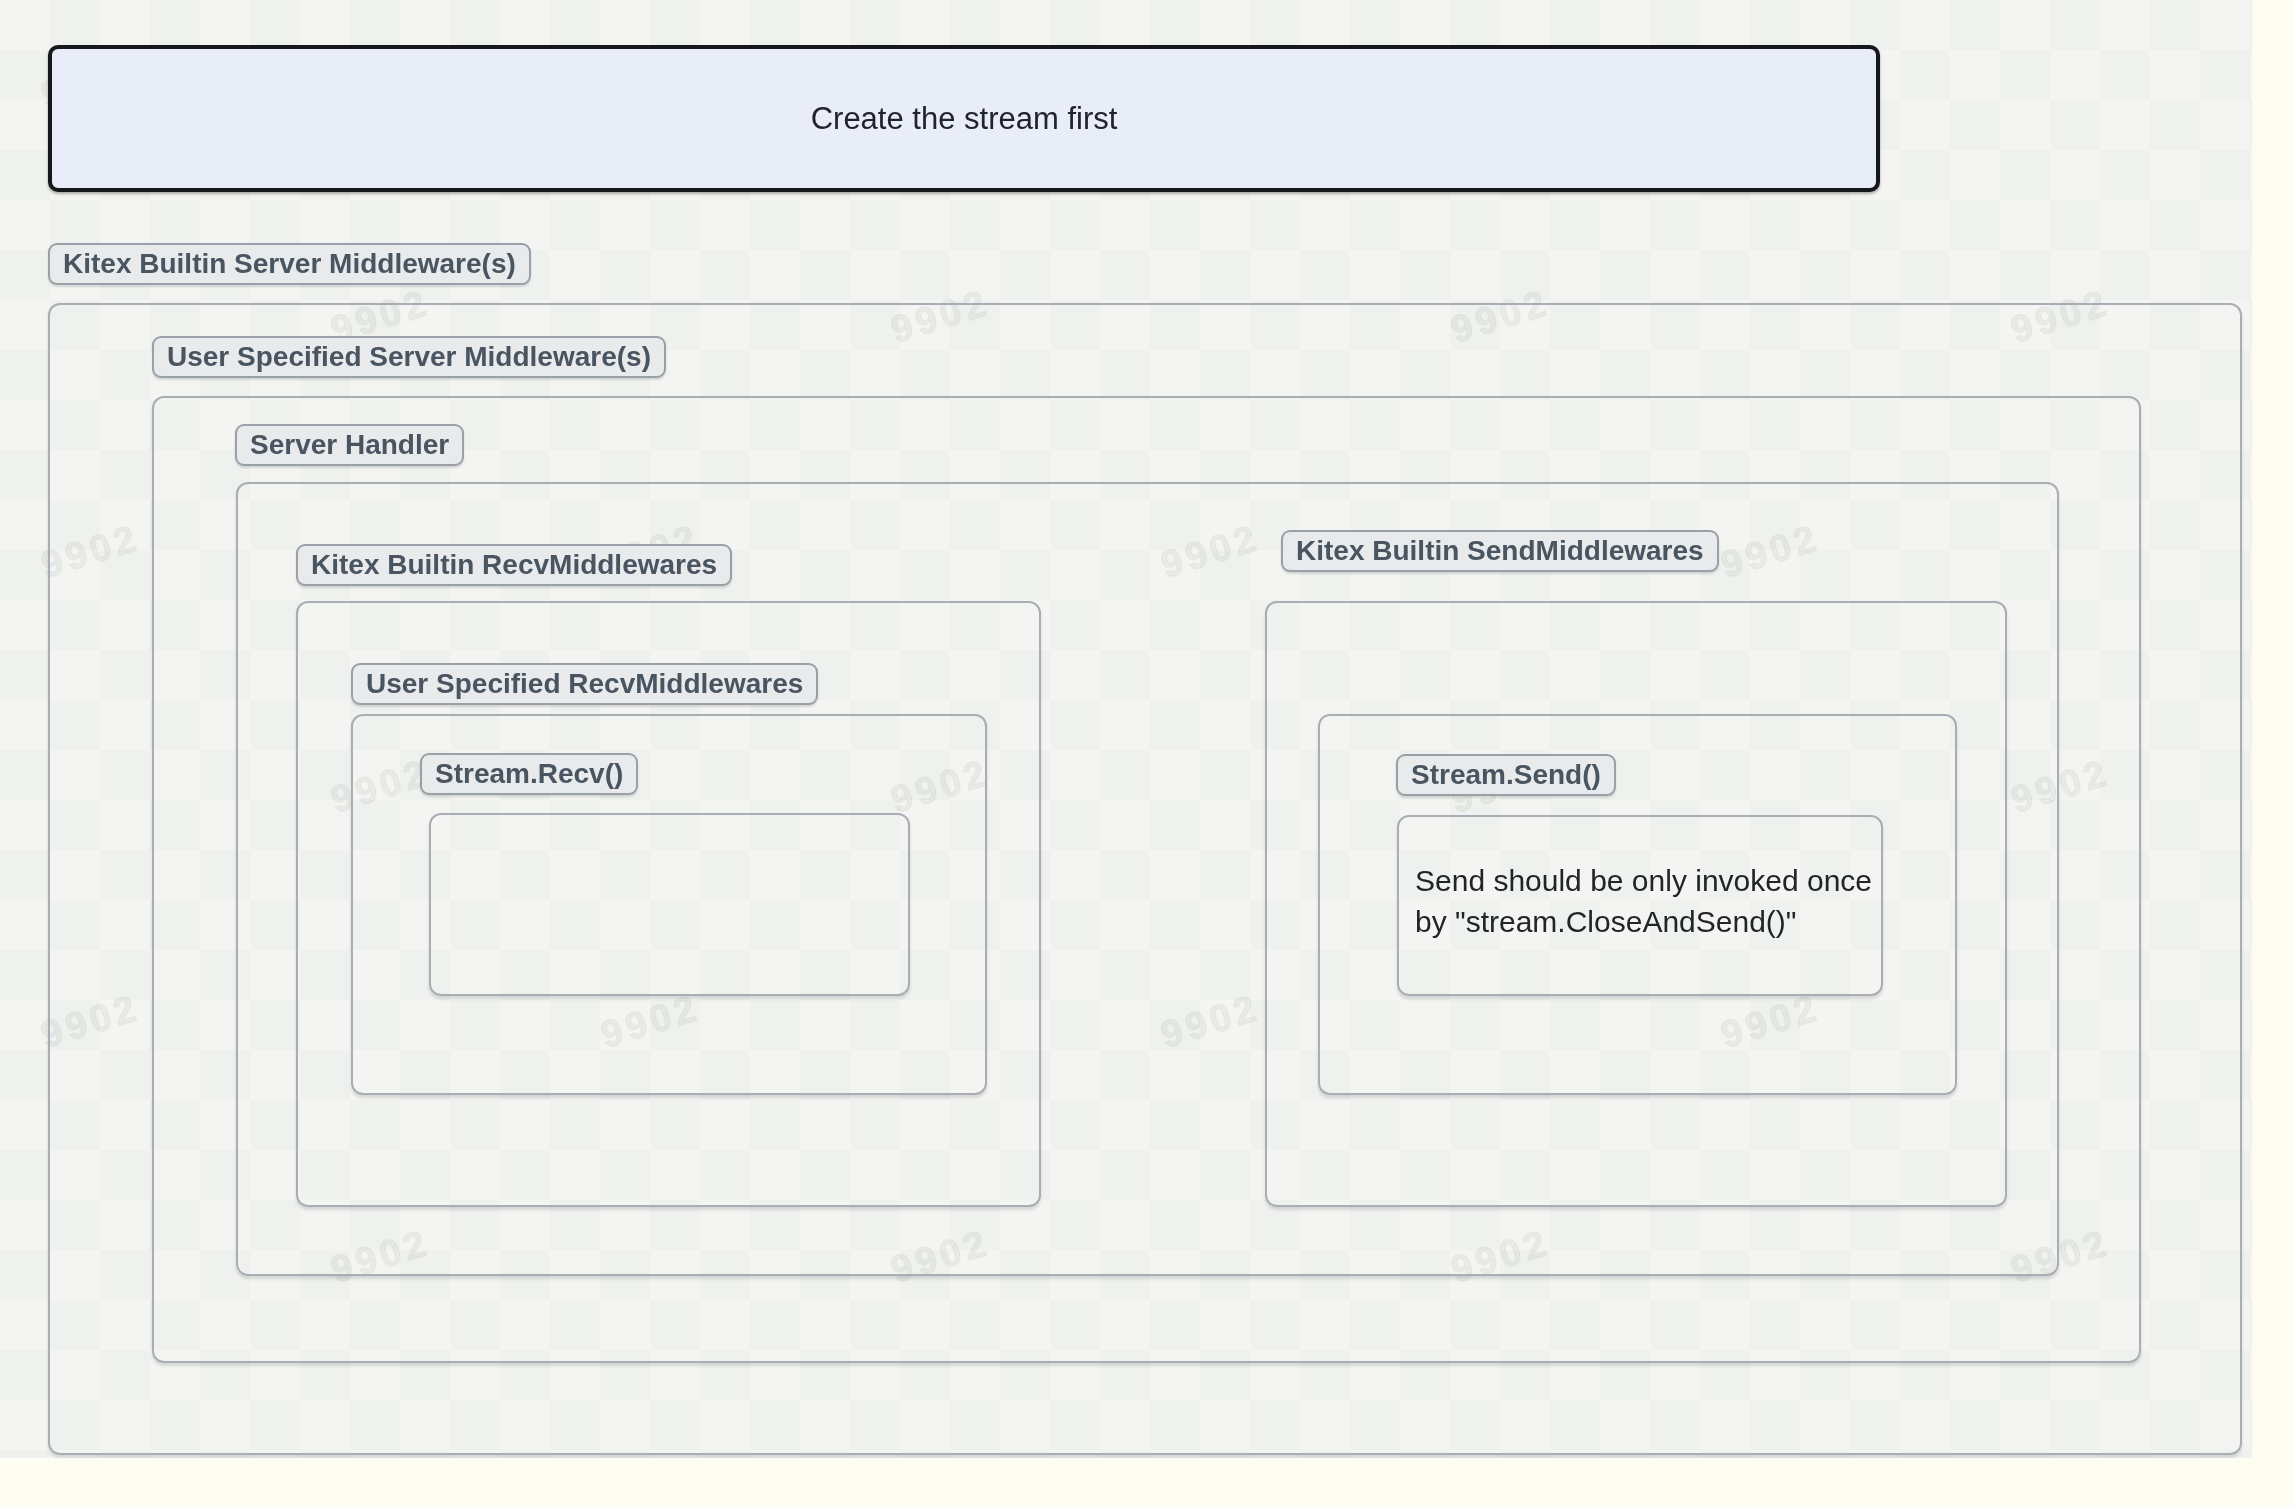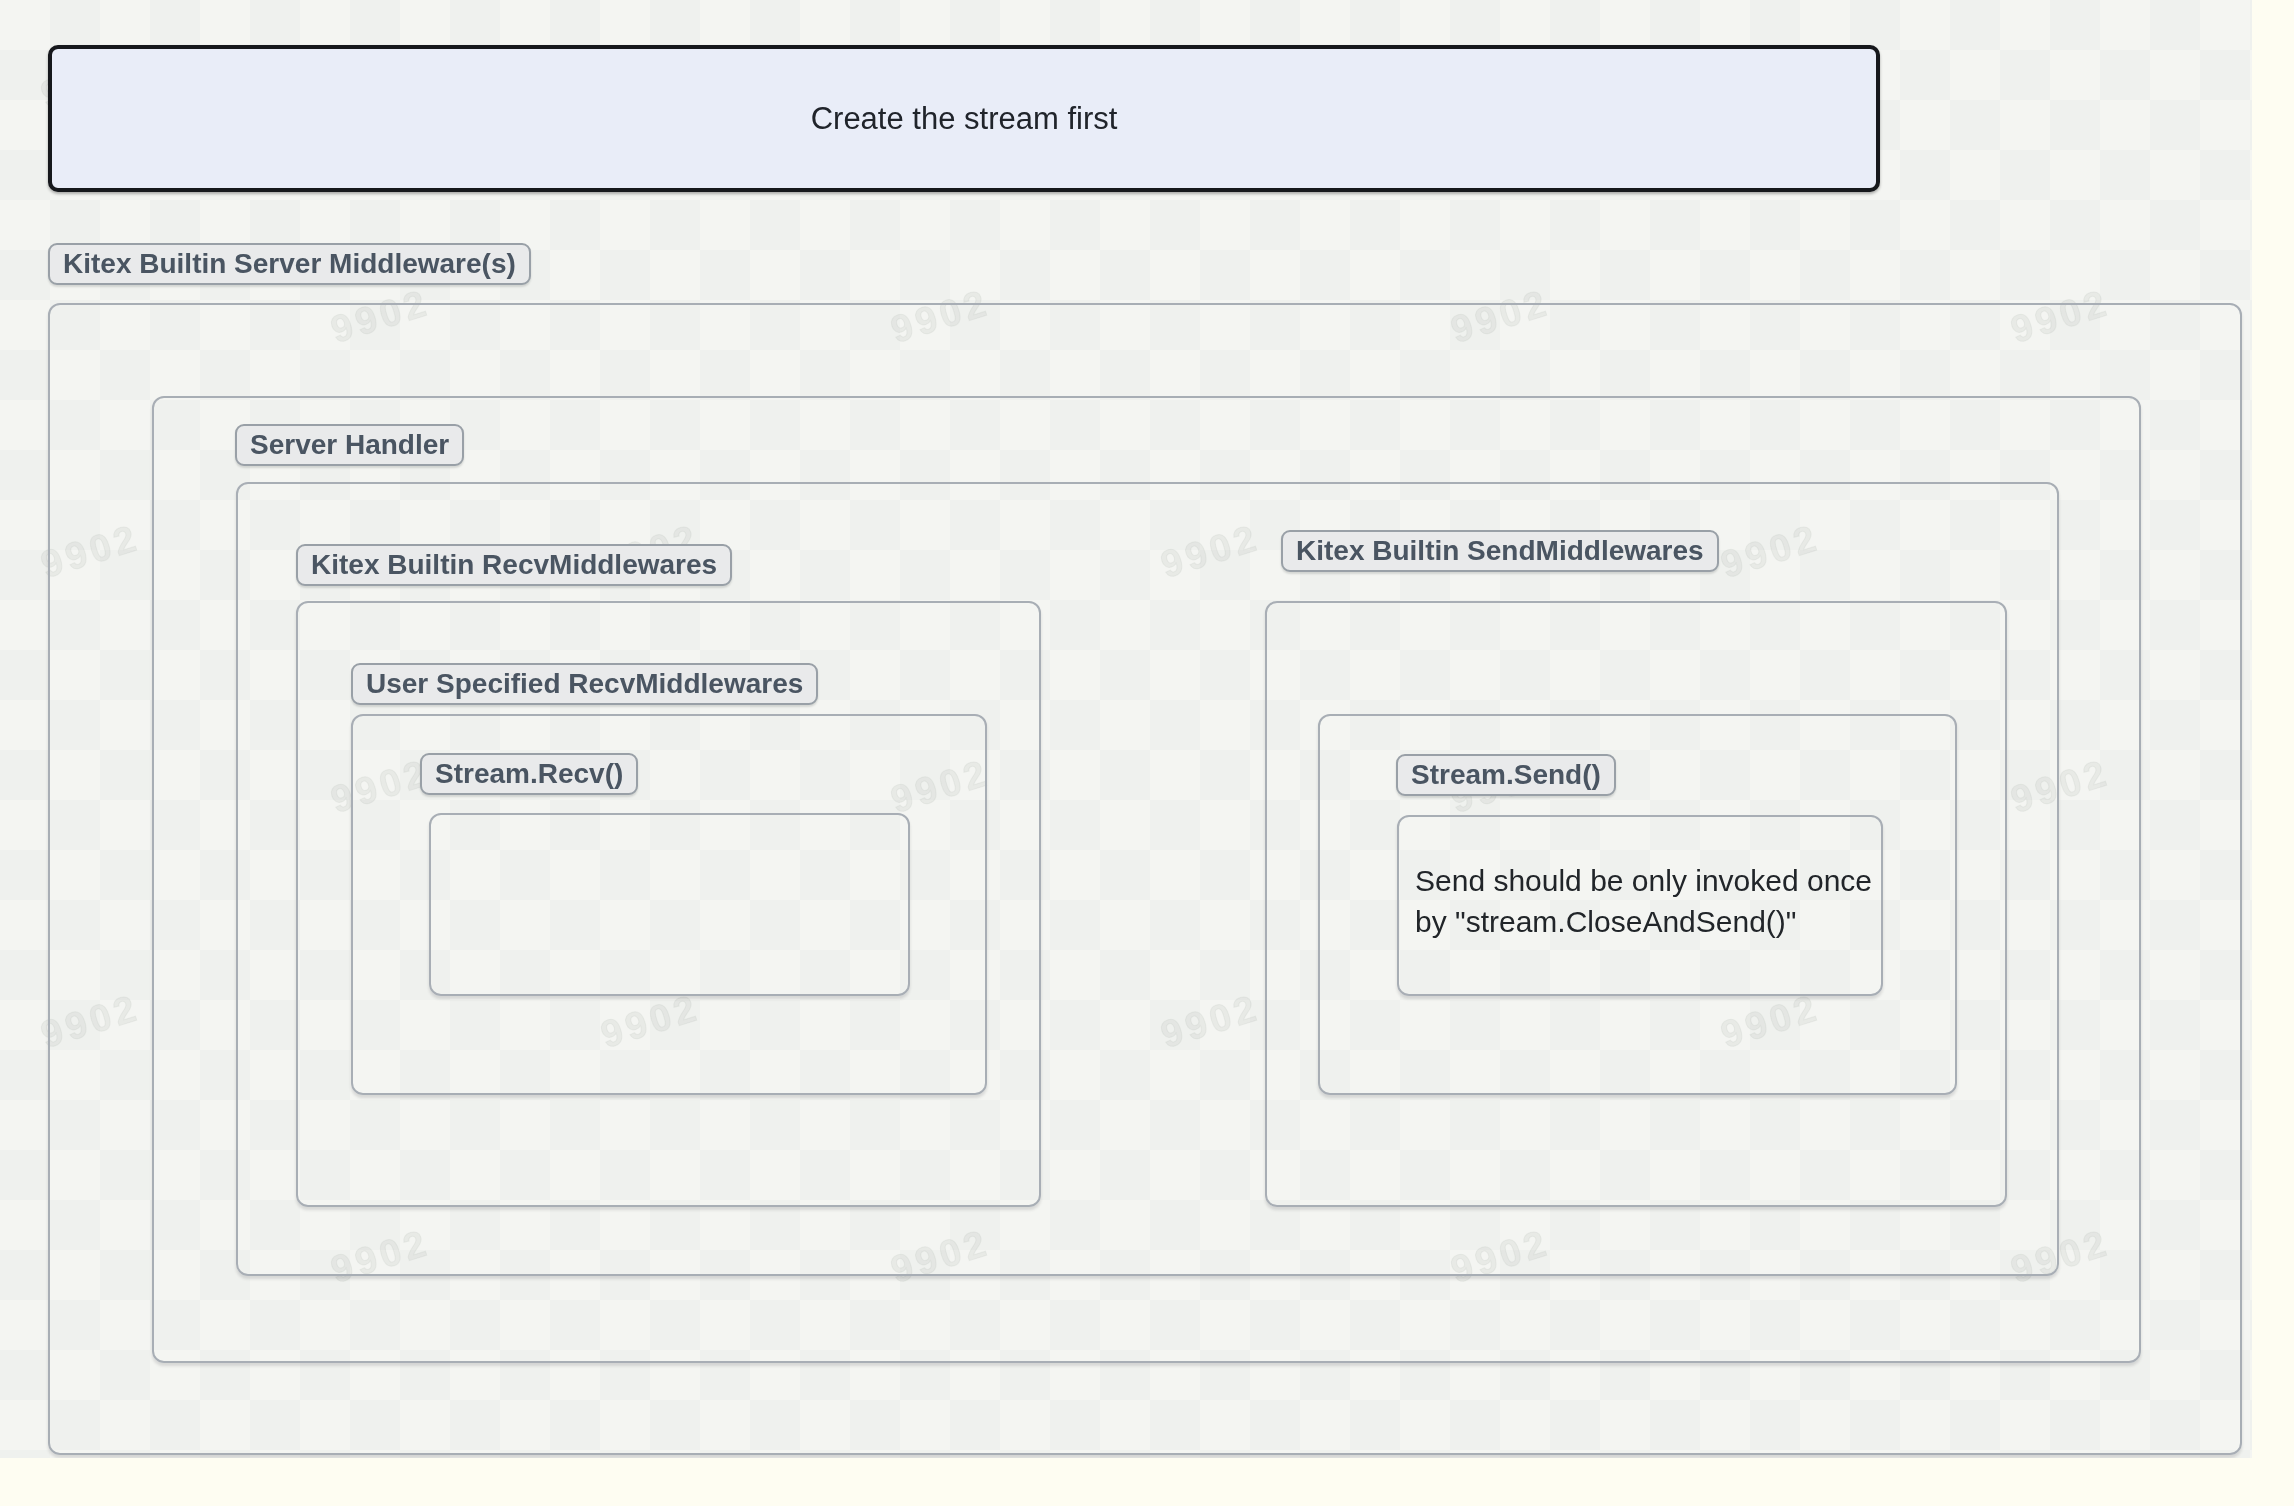--- a/index.html
+++ b/index.html
@@ -87,20 +87,21 @@
 
 <div id="canvas">
 
   <div id="banner">
     <span>Create the stream first</span>
   </div>
 
   <span class="badge" id="badge-a">Kitex Builtin Server Middleware(s)</span>
   <div class="box" id="box-a"></div>
 
+  <span class="badge" id="badge-b">User Specified Server Middleware(s)</span>
   <div class="box" id="box-b"></div>
 
   <span class="badge" id="badge-c">Server Handler</span>
   <div class="box" id="box-c"></div>
 
   <span class="badge" id="badge-d">Kitex Builtin RecvMiddlewares</span>
   <div class="box" id="box-d"></div>
 
   <span class="badge" id="badge-e">User Specified RecvMiddlewares</span>
   <div class="box" id="box-e"></div>

